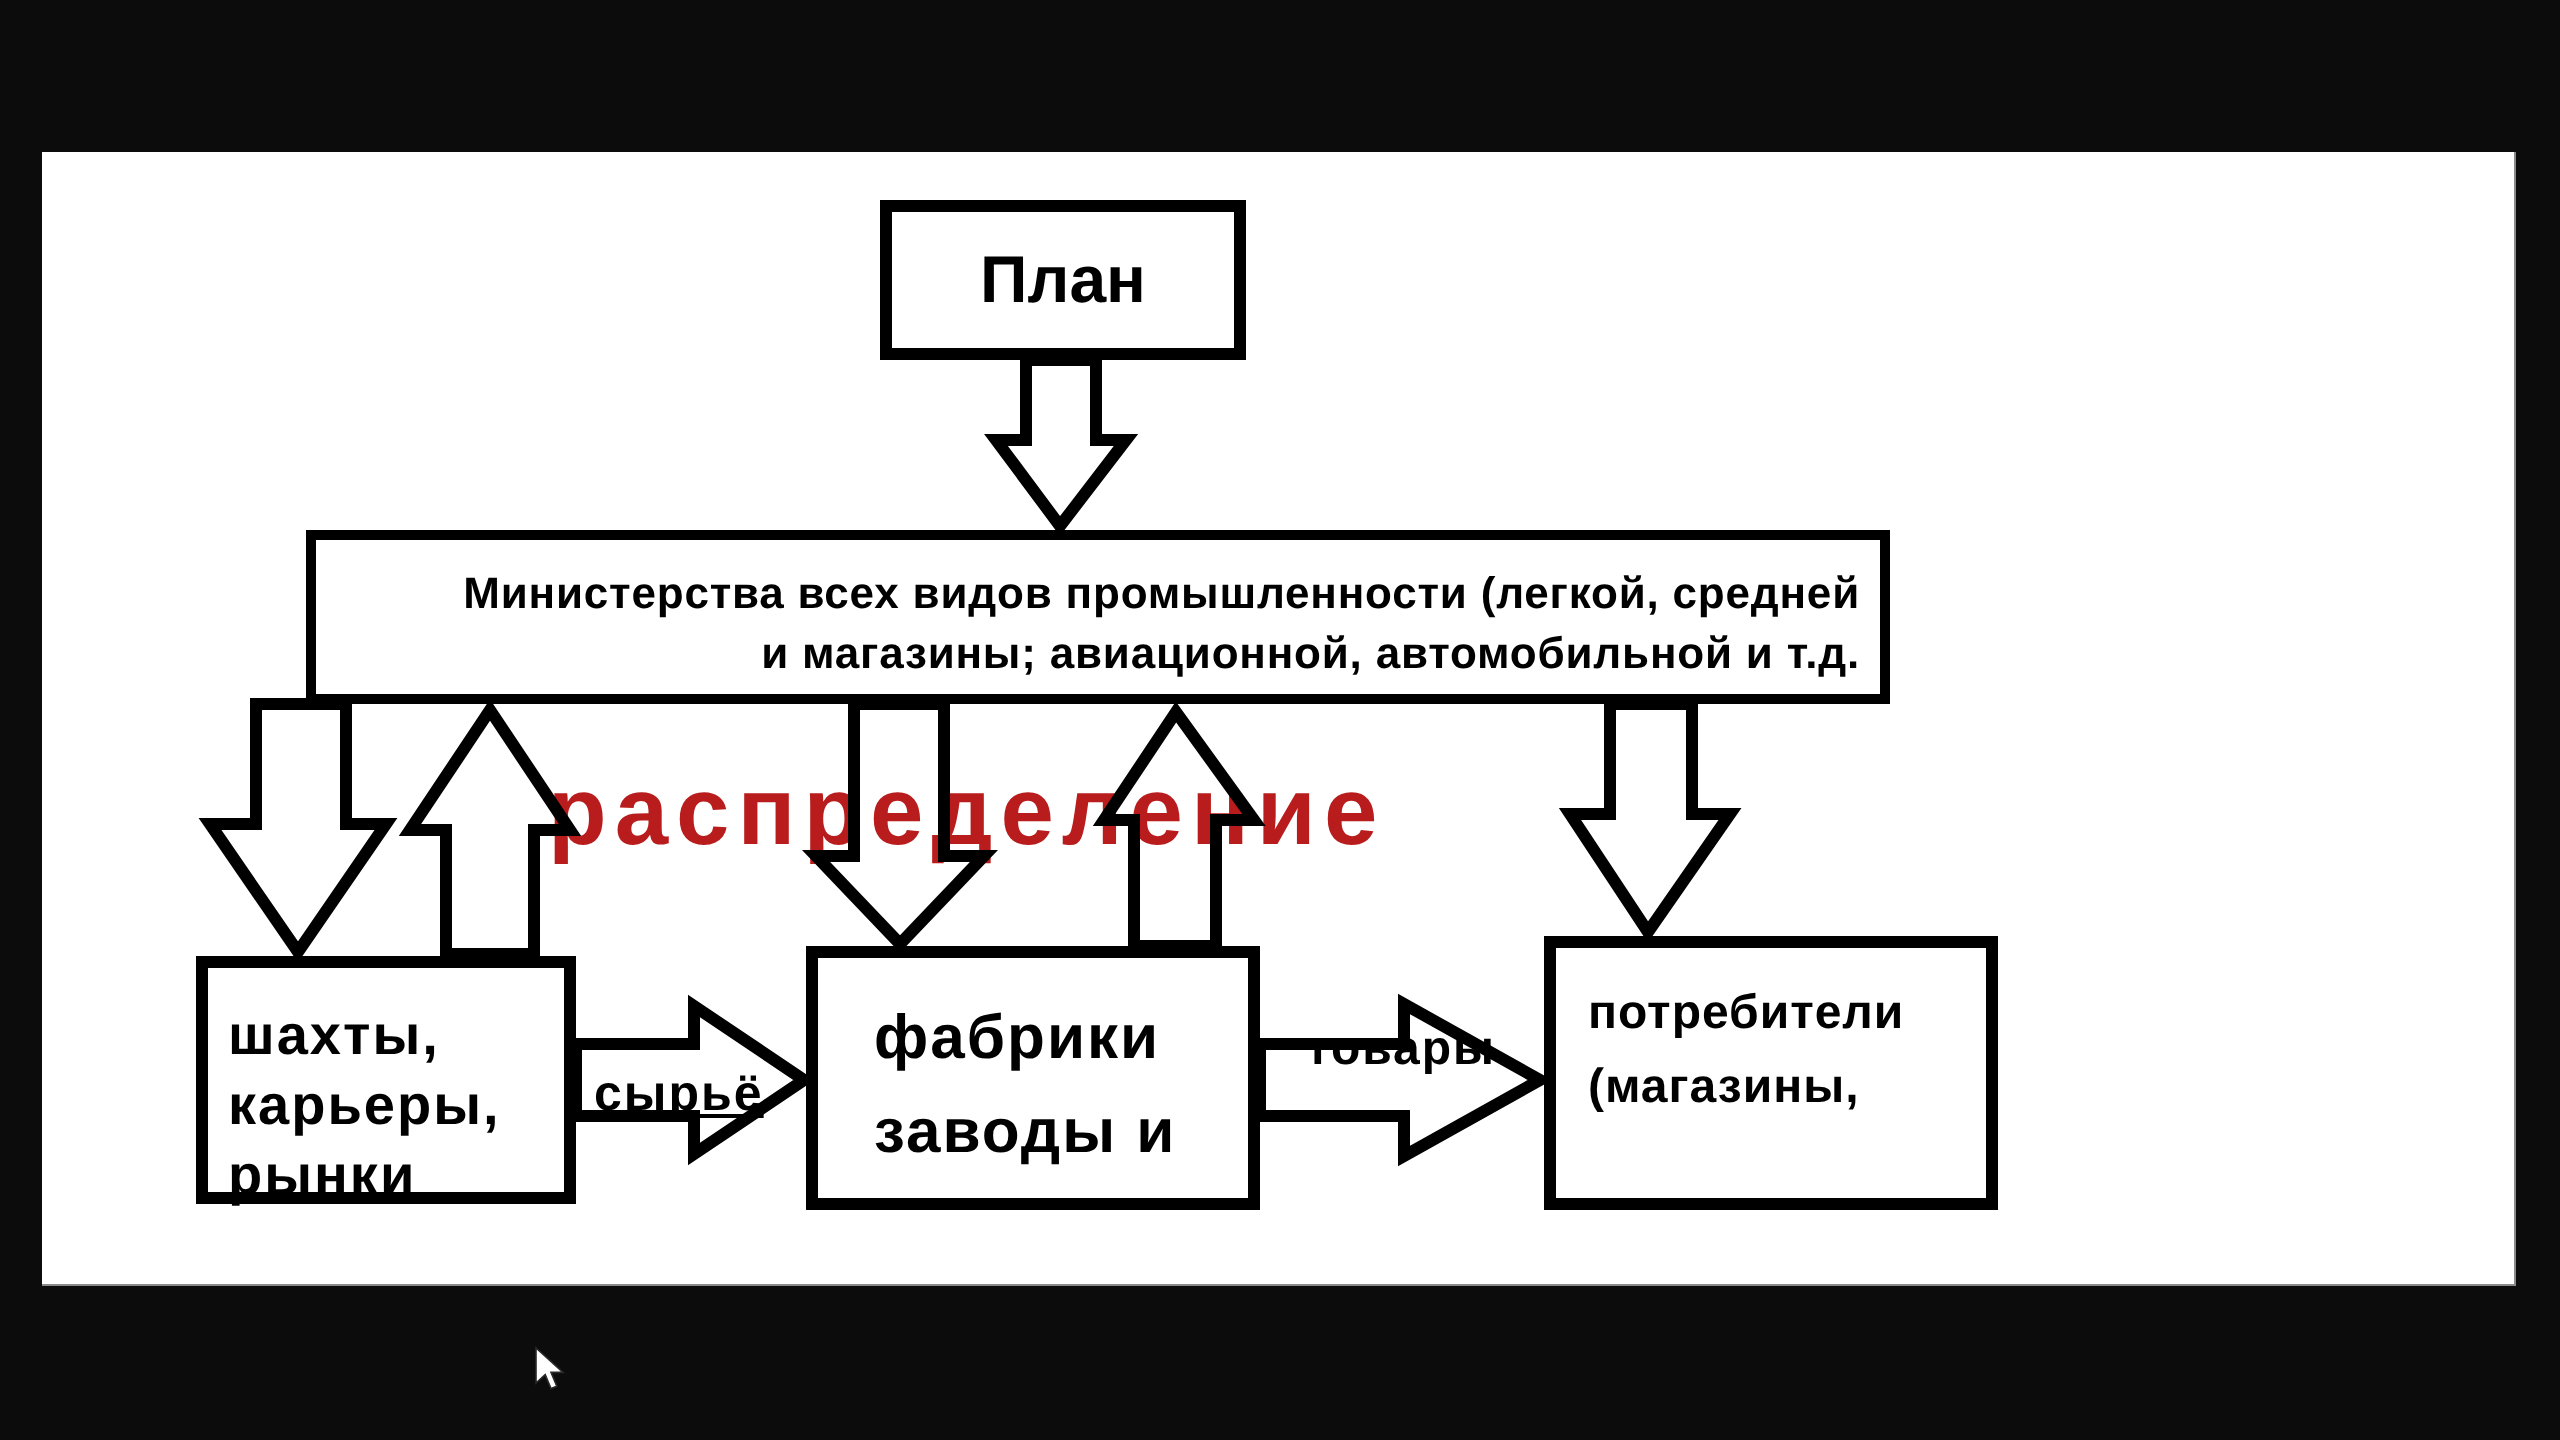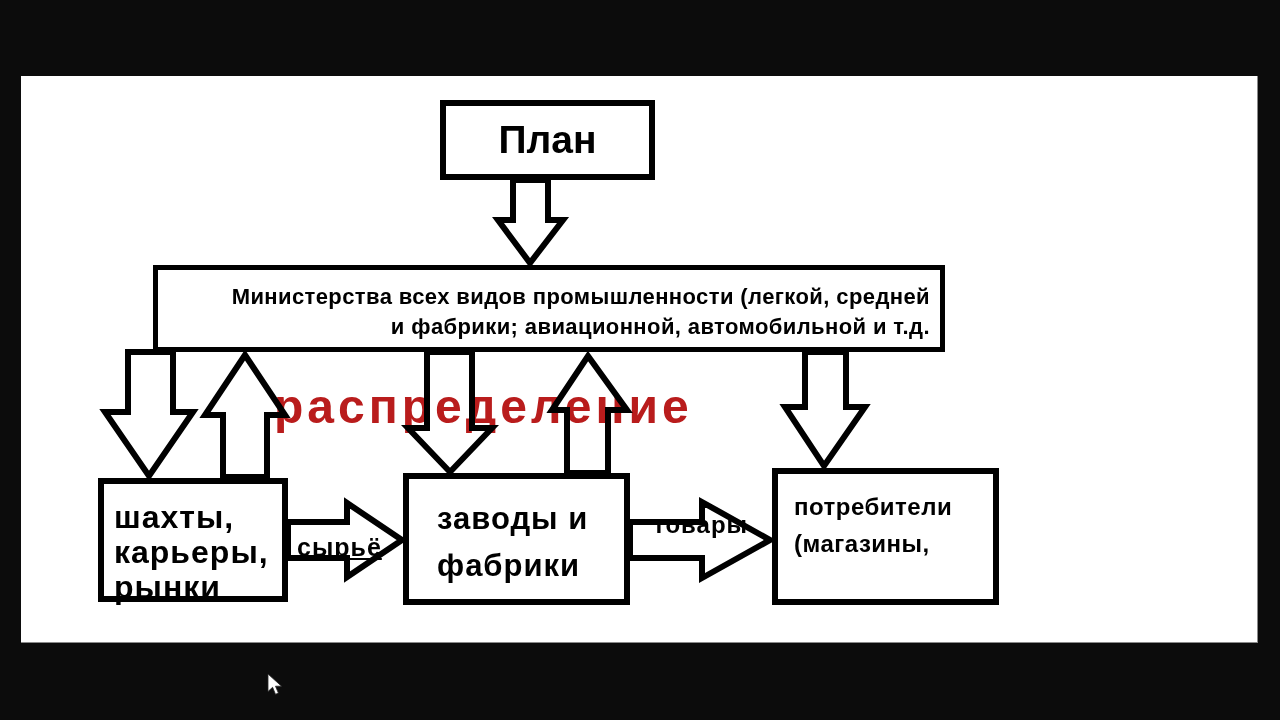--- a/index.html
+++ b/index.html
@@ -35,38 +35,38 @@
   }
   .node {
     position: absolute;
     background: #ffffff;
     border: 6px solid #000000;
     color: #000000;
     font-weight: bold;
     z-index: 3;
   }
   .node-plan {
-    left: 419px; top: 24px; width: 215px; height: 80px;
+    left: 419px; top: 24px; width: 183px; height: 80px;
     display: flex; align-items: center; justify-content: center;
-    font-size: 39px;
+    font-size: 33px;
   }
   .node-ministries {
     left: 132px; top: 189px; width: 792px; height: 87px;
     border-width: 5px;
     padding: 12px 10px 0 17px;
     font-size: 22px;
     line-height: 30px;
     letter-spacing: 0.4px;
     white-space: nowrap;
     text-align: right;
   }
   .node-mines {
     left: 77px; top: 402px; width: 190px; height: 124px;
     padding: 16px 0 0 10px;
-    font-size: 32px;
+    font-size: 28px;
     line-height: 35px;
     letter-spacing: 1px;
   }
   .node-factories {
     left: 382px; top: 397px; width: 227px; height: 132px;
     padding: 16px 0 0 28px;
     font-size: 31px;
     line-height: 47px;
     letter-spacing: 1px;
   }
@@ -111,32 +111,32 @@
       <polygon points="609,446 681,446 681,426 749,464 681,502 681,482 609,482"></polygon>
     </g>
   </svg>
 
   <div class="node node-plan">
     <span>План</span>
   </div>
 
   <div class="node node-ministries">
     <div>Министерства всех видов промышленности (легкой, средней</div>
-    <div>и фабрики; авиационной, автомобильной и т.д.</div>
+    <div>и магазины; авиационной, автомобильной и т.д.</div>
   </div>
 
   <div class="node node-mines">
     <div>шахты,</div>
     <div>карьеры,</div>
     <div>рынки</div>
   </div>
 
   <div class="node node-factories">
+    <div>фабрики</div>
     <div>заводы и</div>
-    <div>фабрики</div>
   </div>
 
   <div class="node node-consumers">
     <div>потребители</div>
     <div>(магазины,</div>
   </div>
 
   <div class="flow-label flow-label-raw">сырьё</div>
 
   <div class="flow-label flow-label-goods">товары</div>

